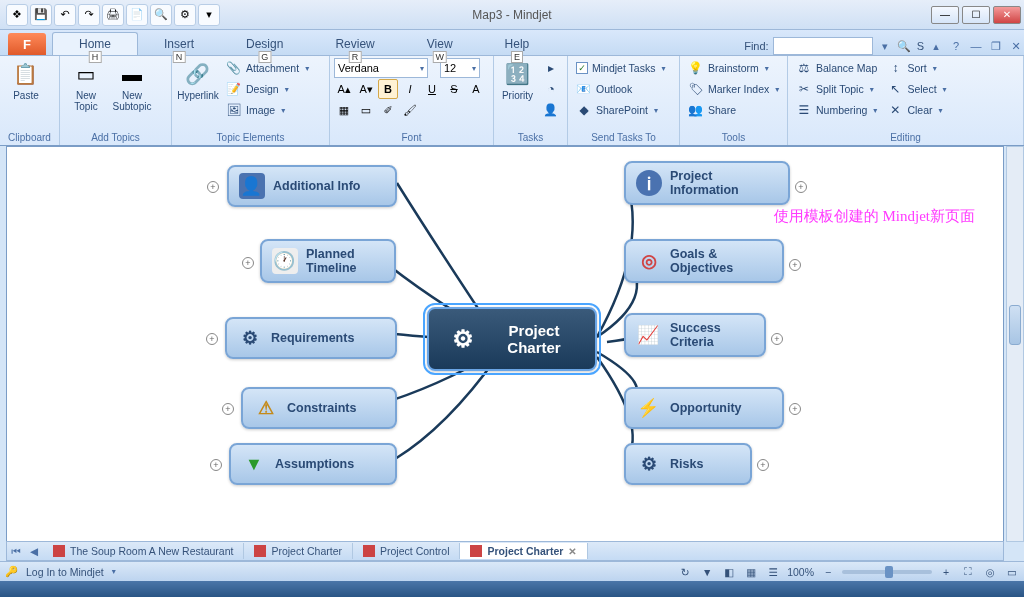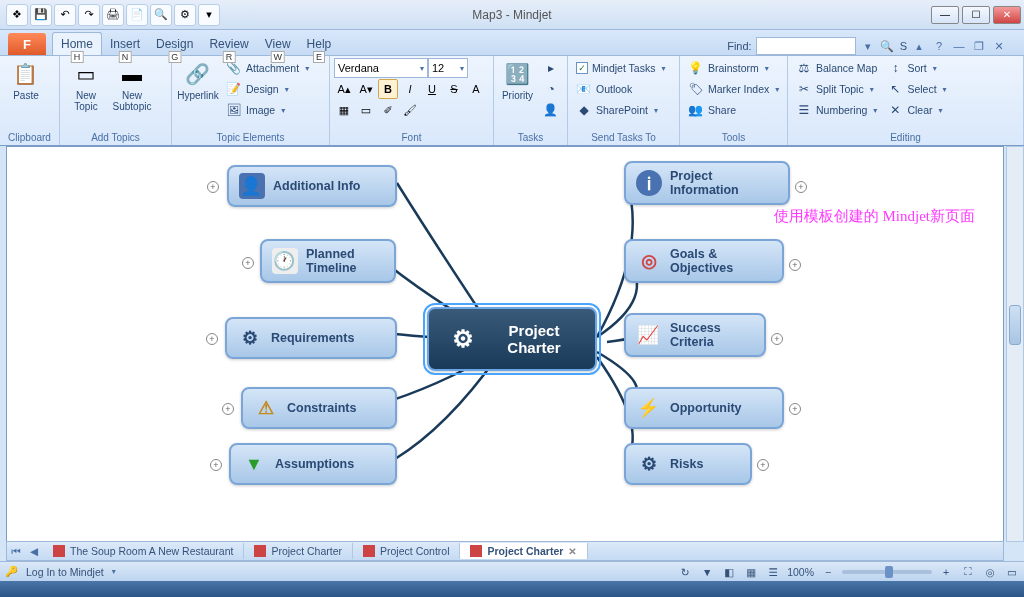--- a/index.html
+++ b/index.html
@@ -12,24 +12,24 @@
 .title-text { position: absolute; left: 50%; transform: translateX(-50%); font-size: 12px; color: #555; }
 .win-controls { margin-left: auto; display: flex; }
 .win-btn { width: 28px; height: 18px; border: 1px solid #888; border-radius: 2px; margin-right: 3px; display: flex; align-items: center; justify-content: center; font-size: 10px; cursor: pointer; }
 .win-min { background: linear-gradient(#f4f8ff,#d6e5f8); }
 .win-max { background: linear-gradient(#f4f8ff,#d6e5f8); }
 .win-close { background: linear-gradient(#f49a9a,#d04545); color: #fff; }
 
 
 .tabstrip { height: 26px; background: linear-gradient(#d9e8fb,#c5dbf4); display: flex; align-items: flex-end; padding-left: 8px; border-bottom: 1px solid #9db8d9; position: relative; }
 .file-tab { width: 38px; height: 22px; background: linear-gradient(#ff8a5a,#e05a2a); border-radius: 3px 3px 0 0; color: #fff; font-weight: bold; display:flex;align-items:center;justify-content:center; font-size:13px; margin-right:6px; cursor:pointer; }
-.rtab { padding: 4px 8px; font-size: 12px; color: #35527a; cursor: pointer; border-radius: 3px 3px 0 0; position: relative; }
+.rtab { padding: 4px 26px; font-size: 12px; color: #35527a; cursor: pointer; border-radius: 3px 3px 0 0; position: relative; }
 .rtab.active { background: #e9f2fd; border: 1px solid #9db8d9; border-bottom: none; }
 .rtab .key { position:absolute; top:18px; left:50%; transform:translateX(-50%); font-size:9px; background:#fff; border:1px solid #aaa; padding:0 2px; color:#333;}
-.find-area { margin-left:auto; display:flex; align-items:center; gap:4px; padding-right:17px; font-size:11px; color:#35527a;}
+.find-area { margin-left:auto; display:flex; align-items:center; gap:4px; padding-right:0; font-size:11px; color:#35527a;}
 .find-input { width:100px; height:18px; border:1px solid #9db8d9; font-size:11px; padding:0 3px;}
 .mini-icon { width:16px;height:16px;display:inline-flex;align-items:center;justify-content:center;font-size:11px;color:#4a6fa5;cursor:pointer;}
 
 
 .ribbon { height: 90px; background: linear-gradient(#edf4fd,#d9e8fb); border-bottom: 1px solid #7a9cc6; display:flex; }
 .rgroup { border-right:1px solid #b3cbe6; display:flex; flex-direction:column; padding:2px 4px 0; }
 .rgroup-body { flex:1; display:flex; gap:2px; align-items:flex-start; }
 .rgroup-label { text-align:center; font-size:10px; color:#4a6fa5; padding:1px 0 2px; }
 .big-btn { width:44px; display:flex; flex-direction:column; align-items:center; gap:2px; padding:2px; cursor:pointer; border-radius:3px; }
 .big-btn .ico { width:28px; height:28px; display:flex;align-items:center;justify-content:center; font-size:20px; }
@@ -169,21 +169,21 @@
             <span>Image</span>
             <span class="drop-arrow">▾</span>
           </div>
       </div>
     </div>
     <div class="rgroup-label">Topic Elements</div>
   </div>
   <div class="rgroup" style="width:164px">
     <div class="rgroup-body">
         <div class="stack" style="width:100%">
-      <div style="display:flex;gap:0">
+      <div style="display:flex;gap:12px">
         <div class="font-combo" style="width:94px">
               <span>Verdana</span>
               <span class="drop-arrow">▾</span>
             </div>
         <div class="font-combo" style="width:40px">
               <span>12</span>
               <span class="drop-arrow">▾</span>
             </div>
       </div>
       <div class="fmt-row">

